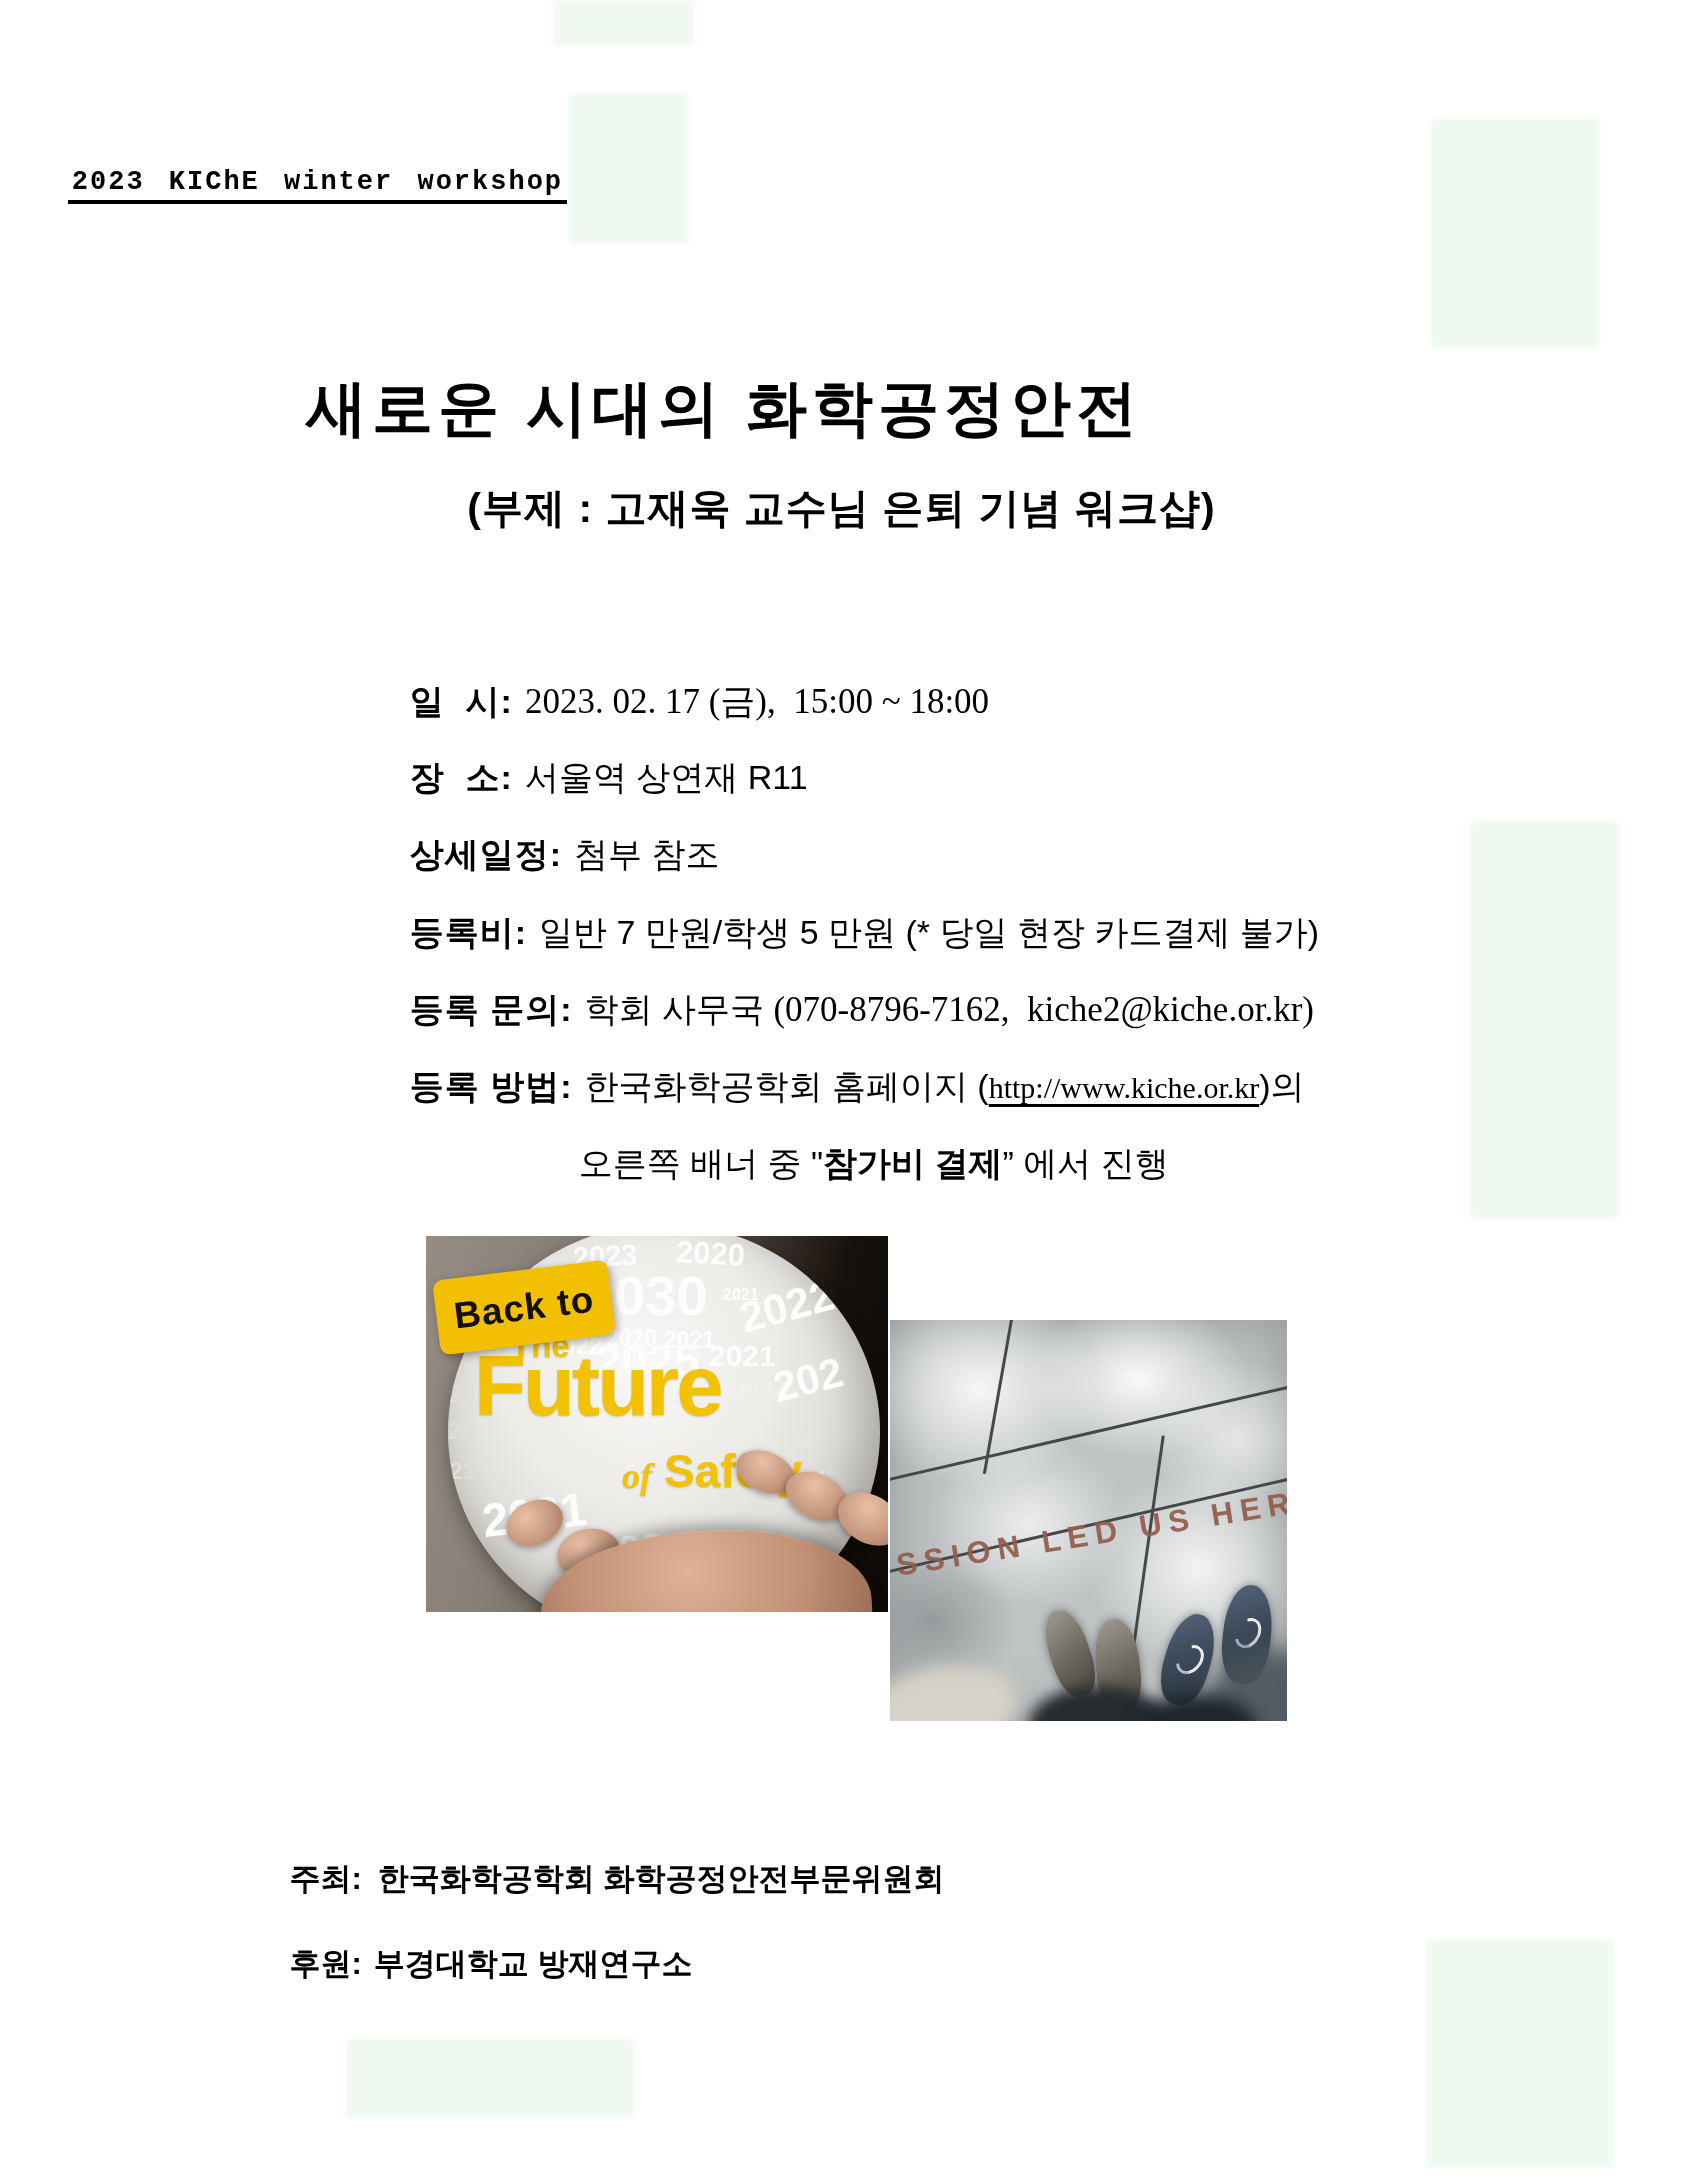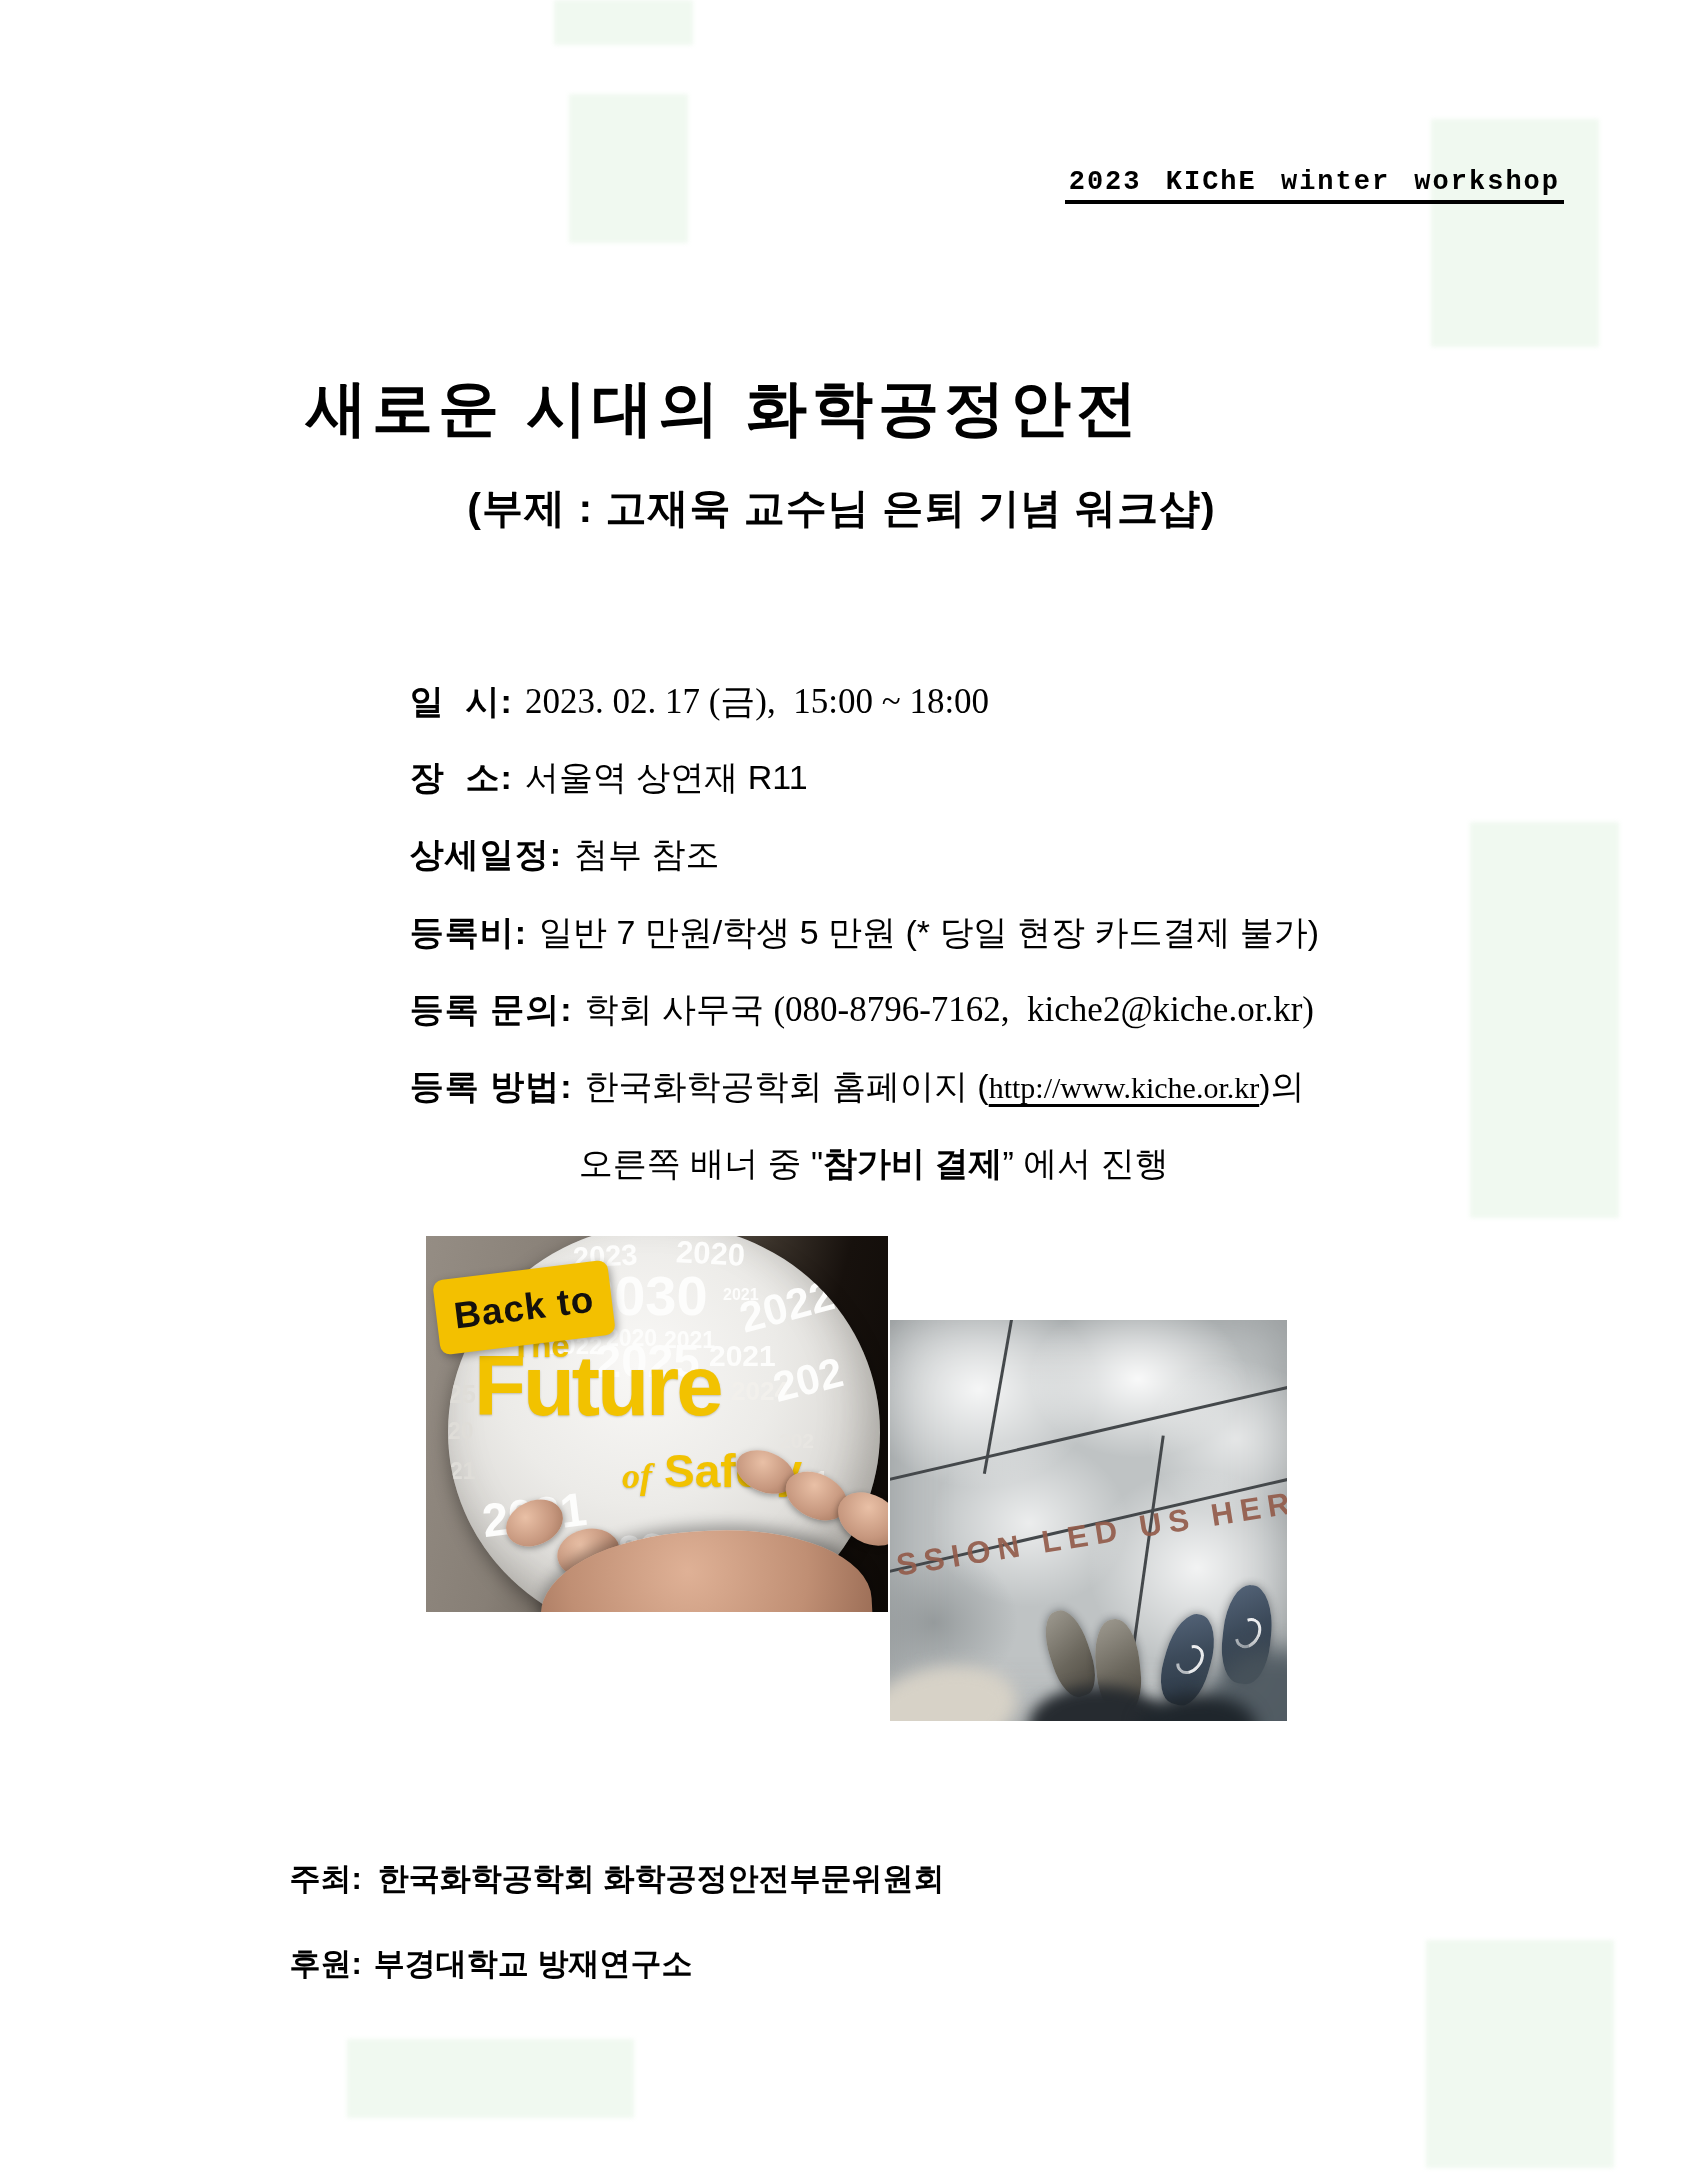--- a/index.html
+++ b/index.html
@@ -5,21 +5,21 @@
 <style>
   html,body{margin:0;padding:0;}
   body{width:1683px;height:2178px;background:#ffffff;position:relative;overflow:hidden;
        font-family:"Liberation Sans","DejaVu Sans",sans-serif;color:#000;}
   #page{position:absolute;inset:0;}
 
   
   .wm{position:absolute;background:rgba(216,240,216,.38);filter:blur(2px);}
 
   
-  .hline{position:absolute;left:0;width:1514px;text-align:right;white-space:pre;}
+  .hline{position:absolute;left:0;width:1514px;text-align:left;white-space:pre;}
   .h1i{display:inline-block;transform:translateX(50px);
        font-family:"Liberation Mono","DejaVu Sans Mono",monospace;font-weight:bold;
        font-size:27px;letter-spacing:2px;word-spacing:6px;
        border-bottom:4px solid #000;padding:0 4px 3px 4px;}
   .h2i{display:inline-block;transform:translateX(40px);font-weight:bold;font-size:32px;
        letter-spacing:2px;word-spacing:12px;border-bottom:4px solid #000;padding:0 4px 4px 4px;}
   .title{position:absolute;top:368px;left:0;width:1448px;text-align:center;
          font-size:61px;font-weight:bold;letter-spacing:5px;white-space:pre;}
   .subtitle{position:absolute;top:481px;left:0;width:1683px;text-align:center;
             font-size:41px;font-weight:bold;letter-spacing:1px;white-space:pre;}
@@ -100,21 +100,21 @@
     <div class="drow" style="top:77px;">
       <span class="dlabel">장  소:</span><span class="dvalue">서울역 상연재 R11</span>
     </div>
     <div class="drow" style="top:154px;">
       <span class="dlabel">상세일정:</span><span class="dvalue">첨부 참조</span>
     </div>
     <div class="drow" style="top:232px;">
       <span class="dlabel">등록비:</span><span class="dvalue">일반 7 만원/학생 5 만원 (* 당일 현장 카드결제 불가)</span>
     </div>
     <div class="drow" style="top:309px;">
-      <span class="dlabel">등록 문의:</span><span class="dvalue">학회 사무국</span> <span class="ser">(080-8796-7162,  kiche2@kiche.or.kr)</span>
+      <span class="dlabel">등록 문의:</span><span class="dvalue">학회 사무국</span> <span class="ser">(070-8796-7162,  kiche2@kiche.or.kr)</span>
     </div>
     <div class="drow" style="top:386px;">
       <span class="dlabel">등록 방법:</span><span class="dvalue">한국화학공학회 홈페이지 (</span><span class="urlmono">http://www.kiche.or.kr</span><span>)의</span>
     </div>
     <div class="drow" style="top:463px;left:169px;">
       <span>오른쪽 배너 중 "</span><span class="bld">참가비 결제</span><span>” 에서 진행</span>
     </div>
   </div>
 
   <div id="img-future">

